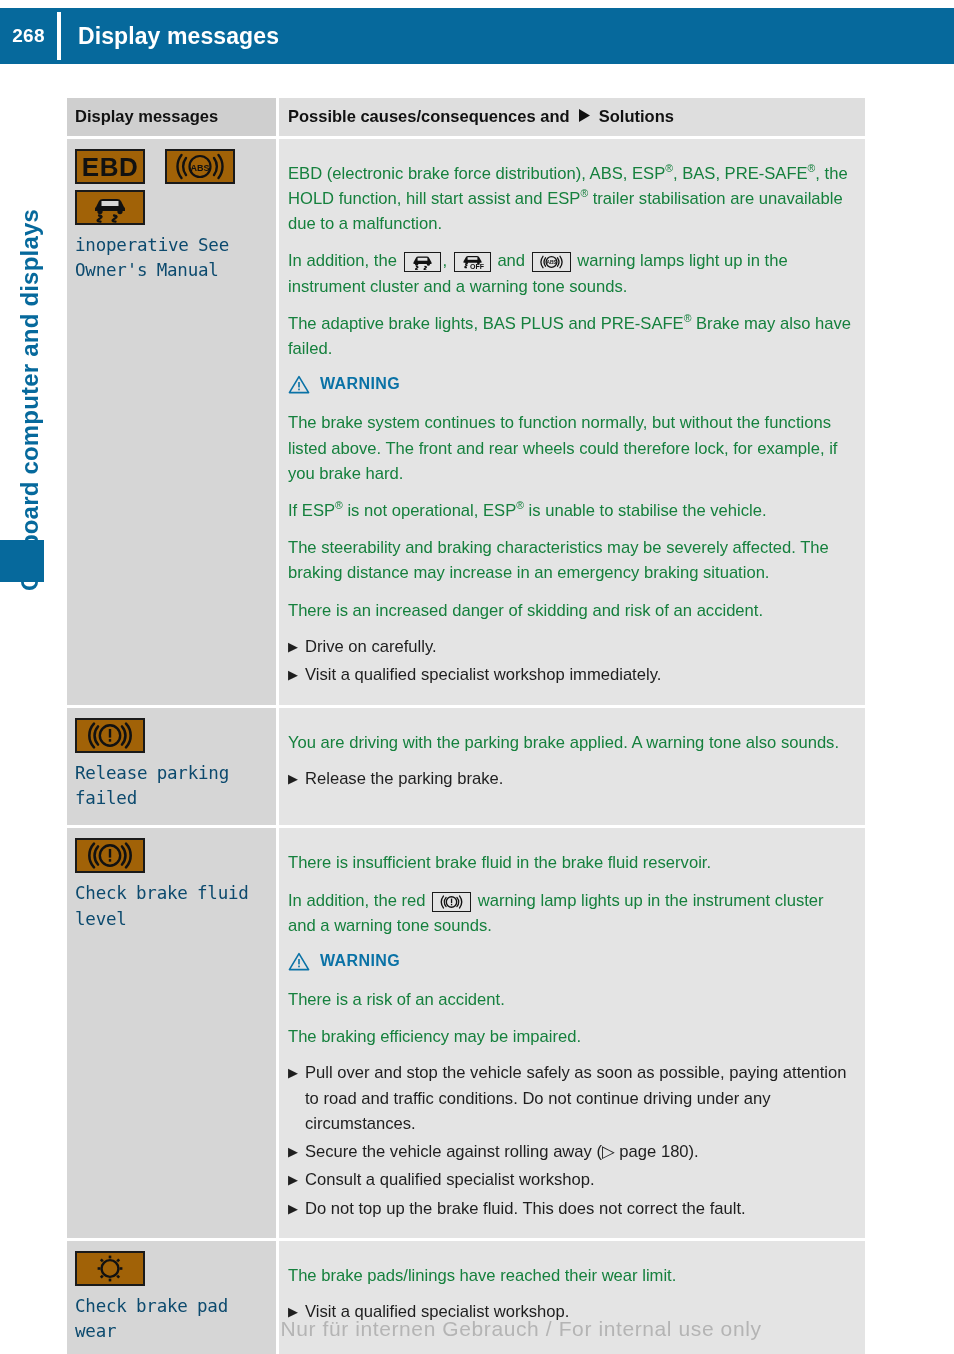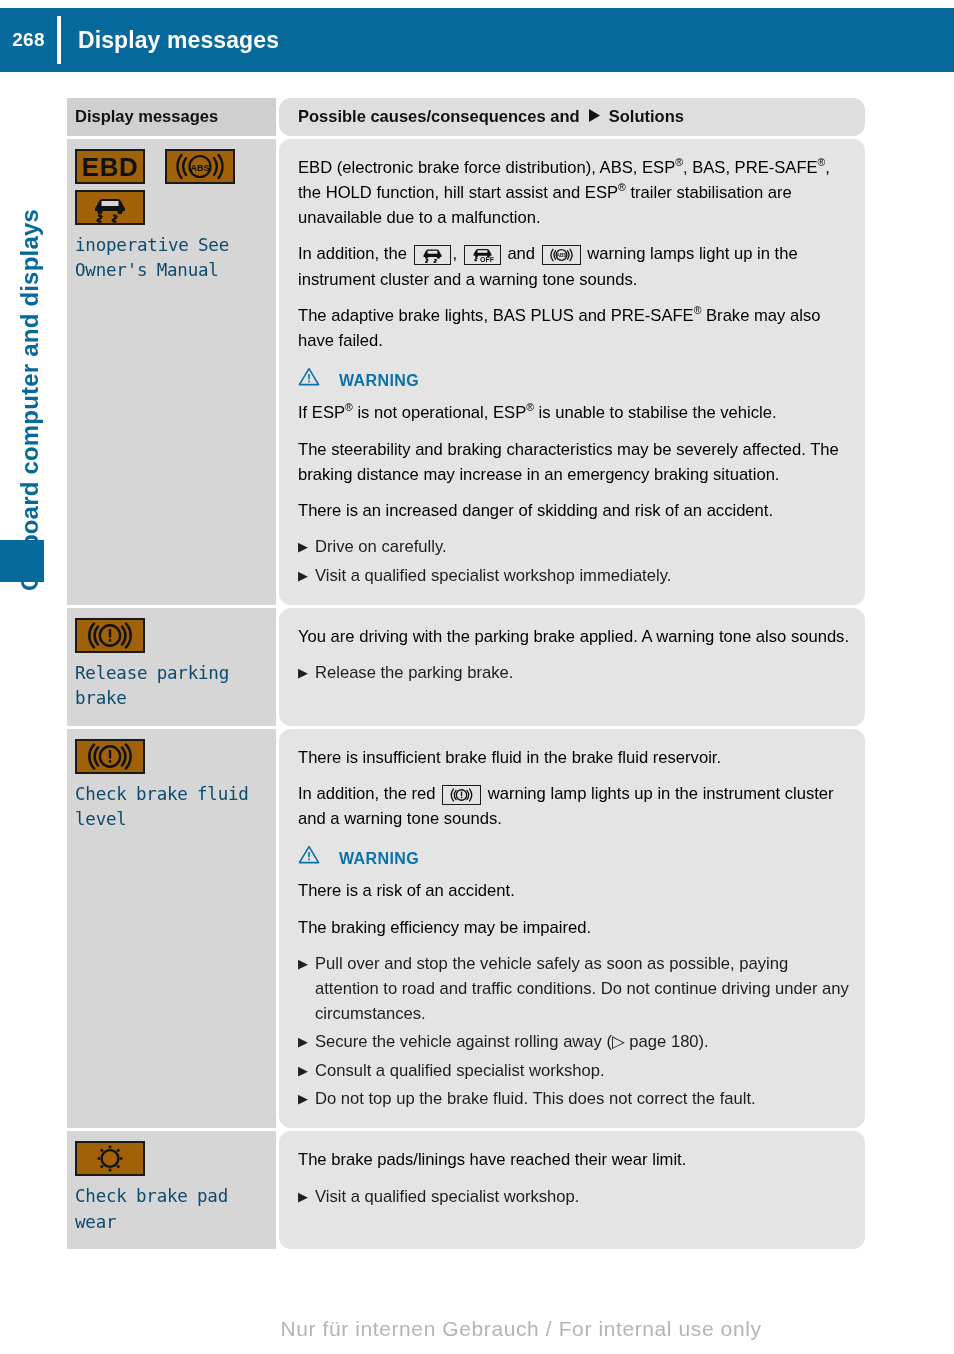--- a/index.html
+++ b/index.html
@@ -13,21 +13,21 @@
     font-family: "Liberation Sans", sans-serif;
     position: relative;
     overflow: hidden;
     color: #1a1a1a;
   }
 
   
   .header {
     position: absolute;
     left: 0; top: 8px;
-    width: 954px; height: 64px;
+    width: 954px; height: 56px;
     background: #06699c;
     display: flex;
     align-items: center;
   }
   .header-page-num {
     width: 57px;
     text-align: center;
     color: #ffffff;
     font-size: 19px;
     font-weight: bold;
@@ -94,23 +94,22 @@
     width: 212px;
     flex: 0 0 212px;
     background: #d6d6d6;
     border-right: 3px solid #ffffff;
     padding: 10px 12px 14px 8px;
     box-sizing: border-box;
   }
   .cell-right {
     flex: 1 1 auto;
     background: #e4e4e4;
-    padding: 10px 14px 14px 19px;
+    padding: 10px 14px 14px 9px;
     box-sizing: border-box;
-    border-radius: 12px;
   }
 
   .hdr .cell-left,
   .hdr .cell-right {
     padding-top: 9px;
     padding-bottom: 9px;
   }
   .hdr .cell-left { background: #cfcfcf; }
   .hdr .cell-right { background: #dedede; }
   .hdr-text {
@@ -155,36 +154,36 @@
     line-height: 1.45;
     letter-spacing: -0.2px;
     margin-top: 8px;
     word-spacing: -1px;
   }
 
   
   .p {
     font-size: 16.6px;
     line-height: 1.52;
-    margin: 6px 0 11px 0;
-    color: #000000;
+    margin: 12px 0 11px 0;
+    color: #15803d;
   }
   .p:last-child { margin-bottom: 0; }
 
   sup.reg {
     font-size: 10.5px;
     vertical-align: super;
     line-height: 0;
   }
 
   .warn-head {
     display: flex;
-    align-items: flex-end;
+    align-items: flex-start;
     margin: 14px 0 10px 0;
-    gap: 19px;
+    gap: 10px;
   }
   .warn-head .wtxt {
     color: #0a72a6;
     font-size: 16px;
     font-weight: bold;
     letter-spacing: 0.4px;
   }
 
   .bullet {
     display: flex;
@@ -353,20 +352,21 @@
         <span>
           <svg width="22" height="19" viewBox="0 0 22 19">
             <polygon points="11,1.6 20.6,17.6 1.4,17.6" fill="none" stroke="#0a72a6" stroke-width="1.6" stroke-linejoin="round"></polygon>
             <rect x="10.2" y="7" width="1.6" height="5.4" fill="#0a72a6"></rect>
             <rect x="10.2" y="13.6" width="1.6" height="1.7" fill="#0a72a6"></rect>
           </svg>
         </span>
         <span class="wtxt">WARNING</span>
       </div>
 
+      <p class="p">The brake system continues to function normally, but without the functions listed above. The front and rear wheels could therefore lock, for example, if you brake hard.</p>
       <p class="p">
         <span>If ESP</span><sup class="reg">®</sup><span> is not operational, ESP</span><sup class="reg">®</sup><span> is unable to stabilise the vehicle.</span>
       </p>
 
       <p class="p">The steerability and braking characteristics may be severely affected. The braking distance may increase in an emergency braking situation.</p>
 
       <p class="p">There is an increased danger of skidding and risk of an accident.</p>
 
       <div class="bullet">
         <span class="marker">▶</span>
@@ -391,21 +391,21 @@
               <path d="M49 3.6 A17.5 17.5 0 0 1 49 27.4"></path>
             </g>
             <circle cx="33" cy="15.5" r="10.2" fill="none" stroke="#111" stroke-width="2.4"></circle>
             <rect x="31.8" y="9" width="2.4" height="8.6" fill="#111"></rect>
             <rect x="31.8" y="19.1" width="2.4" height="2.6" fill="#111"></rect>
           </svg>
         </span>
       </div>
       <div class="msg-text">
         <div>Release parking</div>
-        <div>brake</div>
+        <div>failed</div>
       </div>
     </div>
     <div class="cell-right">
       <p class="p">You are driving with the parking brake applied. A warning tone also sounds.</p>
       <div class="bullet">
         <span class="marker">▶</span>
         <span class="btext">Release the parking brake.</span>
       </div>
     </div>
   </div>

